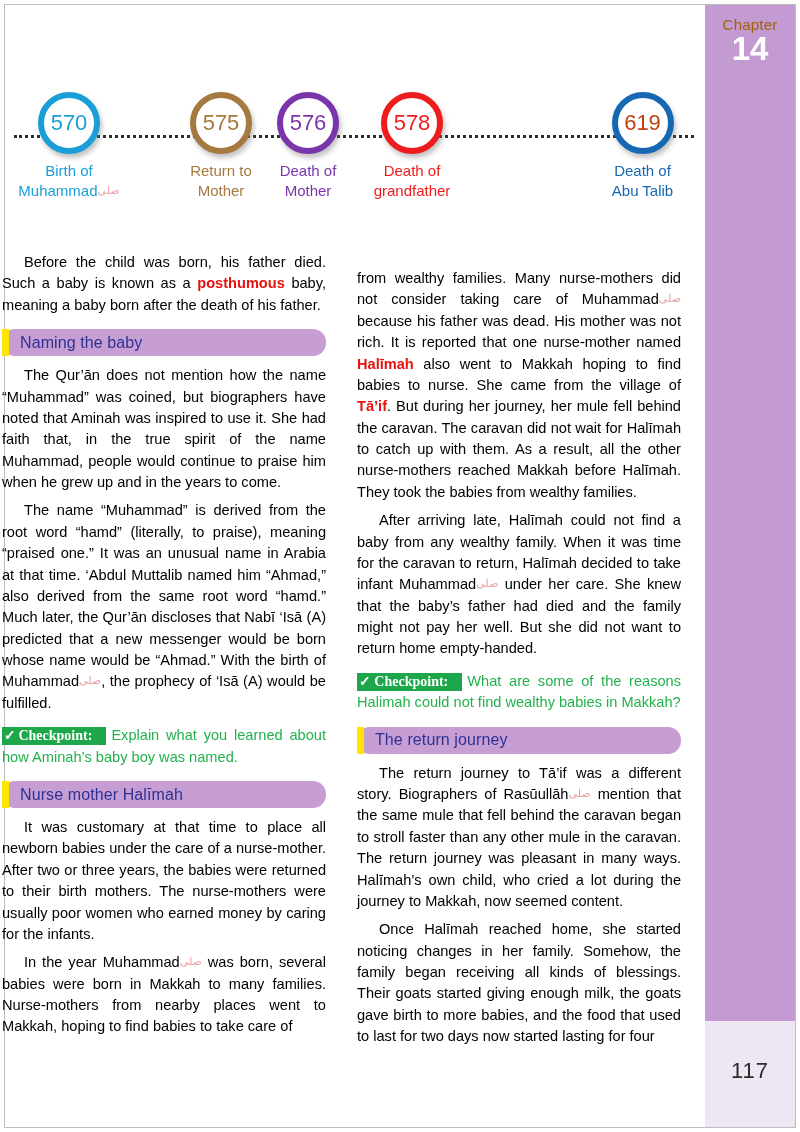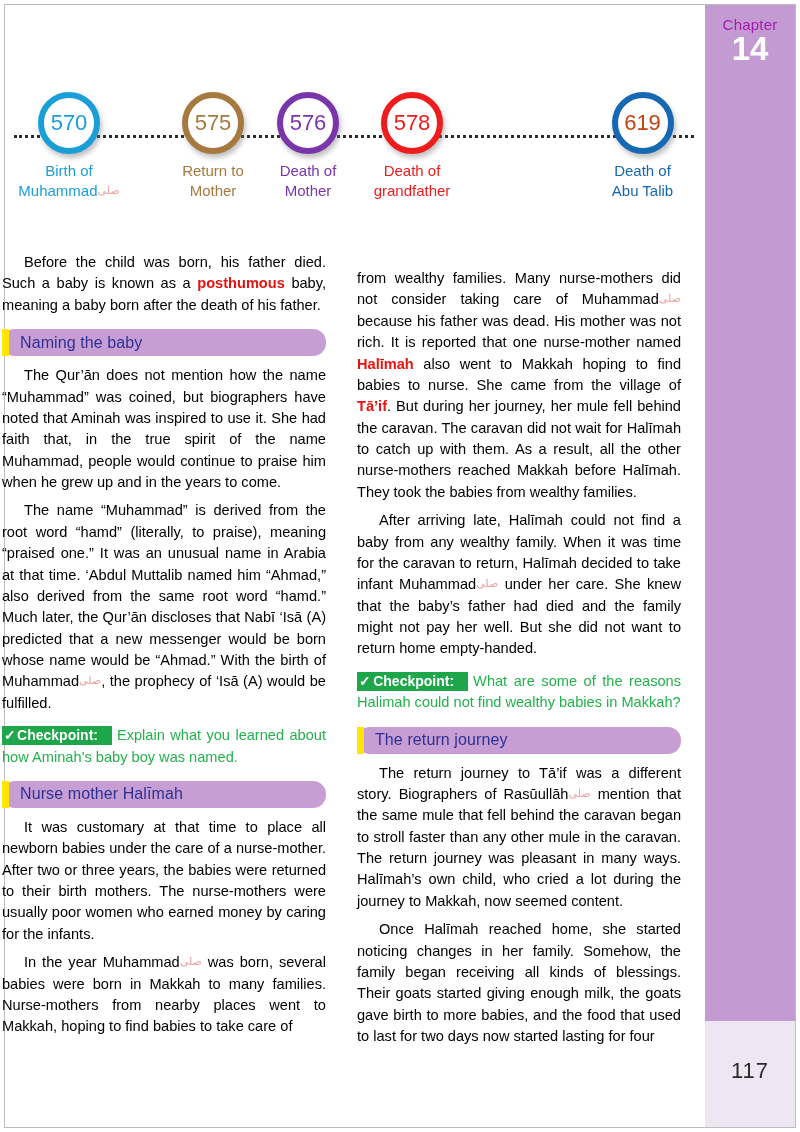--- a/index.html
+++ b/index.html
@@ -42,21 +42,21 @@
     position: absolute;
     right: 5px;
     top: 5px;
     width: 90px;
     text-align: center;
     padding-top: 12px;
     box-sizing: border-box;
   }
   .chapter-word {
     font-size: 15px;
-    color: #a21caf;
+    color: #a16207;
     letter-spacing: .2px;
     line-height: 1.05;
   }
   .chapter-num {
     font-size: 33px;
     font-weight: bold;
     color: #ffffff;
     line-height: 1.05;
     margin-top: -1px;
   }
@@ -194,20 +194,21 @@
     text-align: justify;
   }
   .cp-badge {
     background: #1ea74a;
     color: #ffffff;
     font-weight: bold;
     padding: 1px 14px 2px 2px;
     margin-right: 5px;
     font-size: 14px;
     white-space: nowrap;
+    font-family: Liberation Serif, serif;
   }
   .cp-q { color: #22b24c; }
 </style>
 </head>
 <body>
 
 <div class="page">
 
   <div class="page-border"></div>
 
@@ -222,21 +223,21 @@
   <div class="timeline">
     <div class="tl-line"></div>
     <div id="tl-nodes">
         <div class="tl-node" style="left: 0px; width: 110px;">
           <div class="tl-circle" style="border-color: rgb(26, 158, 216); color: rgb(26, 158, 216);">570</div>
           <div class="tl-label" style="color: rgb(26, 158, 216);">
             <div>Birth of</div>
             <div><span>Muhammad</span><span class="sw">صلى</span></div>
           </div>
         </div>
-        <div class="tl-node" style="left: 152px; width: 94px;">
+        <div class="tl-node" style="left: 160px; width: 94px;">
           <div class="tl-circle" style="border-color: rgb(165, 121, 63); color: rgb(165, 121, 63);">575</div>
           <div class="tl-label" style="color: rgb(165, 121, 63);">
             <div>Return to</div>
             <div><span>Mother</span></div>
           </div>
         </div>
         <div class="tl-node" style="left: 249px; width: 90px;">
           <div class="tl-circle" style="border-color: rgb(123, 53, 171); color: rgb(123, 53, 171);">576</div>
           <div class="tl-label" style="color: rgb(123, 53, 171);">
             <div>Death of</div>

